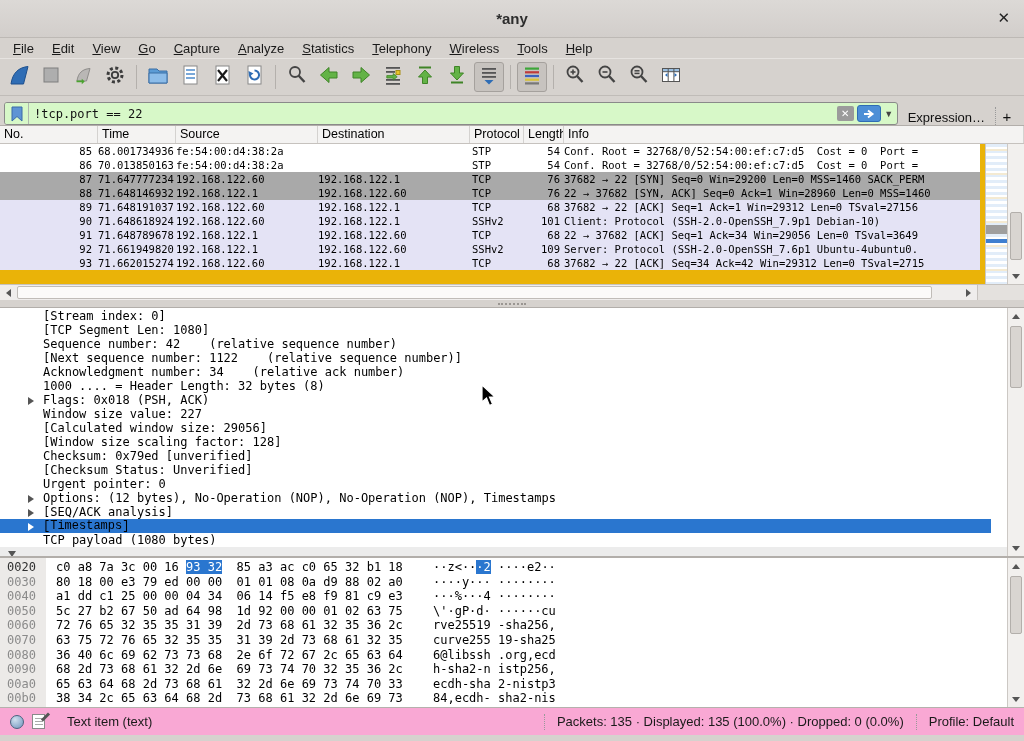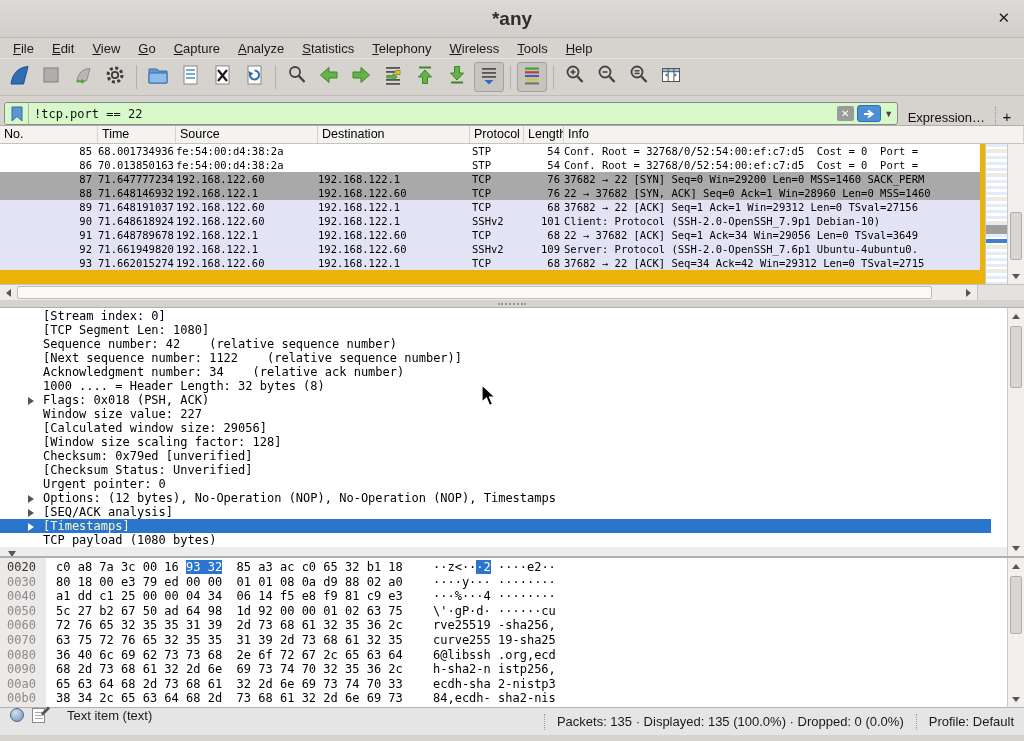--- a/index.html
+++ b/index.html
@@ -2,21 +2,21 @@
 <html><head>
 <meta charset="utf-8">
 <style>
   * { box-sizing: border-box; margin: 0; padding: 0; }
   html,body { width:1024px; height:741px; overflow:hidden; }
   body { font-family:"Liberation Sans", sans-serif; background:#d6d2ce; position:relative; }
 
   
   #titlebar { height:38px; background:linear-gradient(#dcd9d6,#d2cecb); border-bottom:1px solid #bdb9b5;
     display:flex; align-items:center; justify-content:center; position:relative; }
-  #title { font-size:19px; font-weight:bold; color:#2d2d2d; }
+  #title { font-size:15px; font-weight:bold; color:#2d2d2d; }
   #closebtn { position:absolute; right:14px; top:9px; font-size:15px; color:#222; cursor:default; }
 
   
   #menubar { height:20px; display:flex; align-items:center; padding-left:4px; background:#d6d2ce; }
   .mi { font-size:13px; color:#1a1a1a; padding:0 9px; display:inline-block; }
   .mi::first-letter { text-decoration:underline; }
 
   
   #toolbar { height:38px; display:flex; align-items:center; padding-left:4px; gap:2px;
     border-top:1px solid #e6e3e0; border-bottom:1px solid #c0bcb8; background:#d6d2ce; }
@@ -93,37 +93,37 @@
   
   #details { height:250px; background:#fff; border:1px solid #b2aeaa; border-left:none; border-right:none; position:relative; overflow:hidden; }
   #dlines { padding-top:1px; }
   .dl { height:14px; line-height:14px; font-family:"DejaVu Sans Mono",monospace; font-size:12px; color:#000; position:relative; white-space:pre; overflow:hidden; }
   .dl .dtx { position:absolute; top:0; }
   .dl.lvl0 .dtx { left:22px;margin-top:20px; } .dl.lvl1 .dtx { left:43px; }
   .tri { position:absolute; top:3.5px; width:0; height:0; }
   .tri-r { border-top:4px solid transparent; border-bottom:4px solid transparent; border-left:6px solid #555; }
   .tri-d { border-left:4px solid transparent; border-right:4px solid transparent; border-top:6px solid #555; }
   .dl.lvl0 .tri { left:8px; } .dl.lvl1 .tri { left:28px; }
-  .dl.selected { background:#2a76cf; color:#fef9c3; margin-right:33px; }
+  .dl.selected { background:#2a76cf; color:#000000; margin-right:33px;font-family:Liberation Mono, monospace; }
   .dl.selected .tri-r { border-left-color:#fff; }
   .dl.shaded { background:#ececec; margin-right:17px; }
 
   
   #hexpane { height:150px; background:#fff; border-top:1px solid #b2aeaa; position:relative; overflow:hidden; }
   #offstrip { position:absolute; left:0; top:0; bottom:0; width:46px; background:#eceae8; }
   #hxrows { position:relative; padding-top:2px; }
   .hxr { height:14.6px; line-height:14.6px; font-family:"DejaVu Sans Mono",monospace; font-size:12px; position:relative; white-space:pre; }
   .hxr .off { position:absolute; left:7px; color:#8a8a8a; }
   .hxr .off.cur { color:#303030; }
   .hxr .hx { position:absolute; left:56px; color:#000; }
   .hxr .asc { position:absolute; left:433px; color:#000; }
   .sel { background:#2a76cf; color:#fff; }
 
   
-  #statusbar { height:28px; background:#e5e5e5; border-top:1px solid #b5b1ad; display:flex; padding:0 10px; font-size:13px; color:#1a1a1a; }
+  #statusbar { height:28px; background:#f9a8d4; border-top:1px solid #b5b1ad; display:flex; align-items:center; padding:0 10px; font-size:13px; color:#1a1a1a; }
   #expertdot { width:14px; height:14px; border-radius:50%; border:1px solid #4a637e;
     background:radial-gradient(circle at 35% 30%, #cfe0ef, #6f93bc); margin-right:8px; }
   #commenticon { width:13px; height:15px; background:#fff; border:1px solid #8a8a8a; position:relative; margin-right:22px; }
   #commenticon::before { content:""; position:absolute; left:2px; top:3px; width:8px; border-top:1px solid #aaa; box-shadow:0 3px 0 #aaa, 0 6px 0 #aaa; }
   #commenticon::after { content:""; position:absolute; right:-3px; top:-3px; width:3px; height:10px; background:#555; transform:rotate(45deg); }
   #statusleft { white-space:pre; }
   #statusright { margin-left:auto; display:flex; align-items:center; }
   .ssep { width:1px; height:16px; border-left:1px dotted #999; margin:0 12px; }
   #packetsinfo, #profile { white-space:pre; }
 

